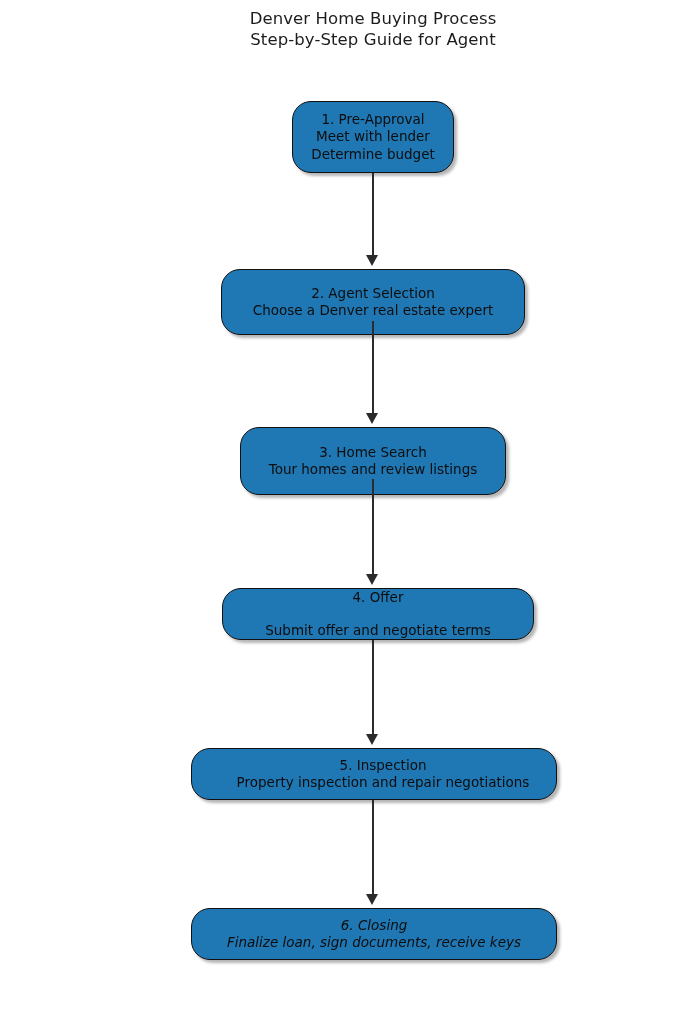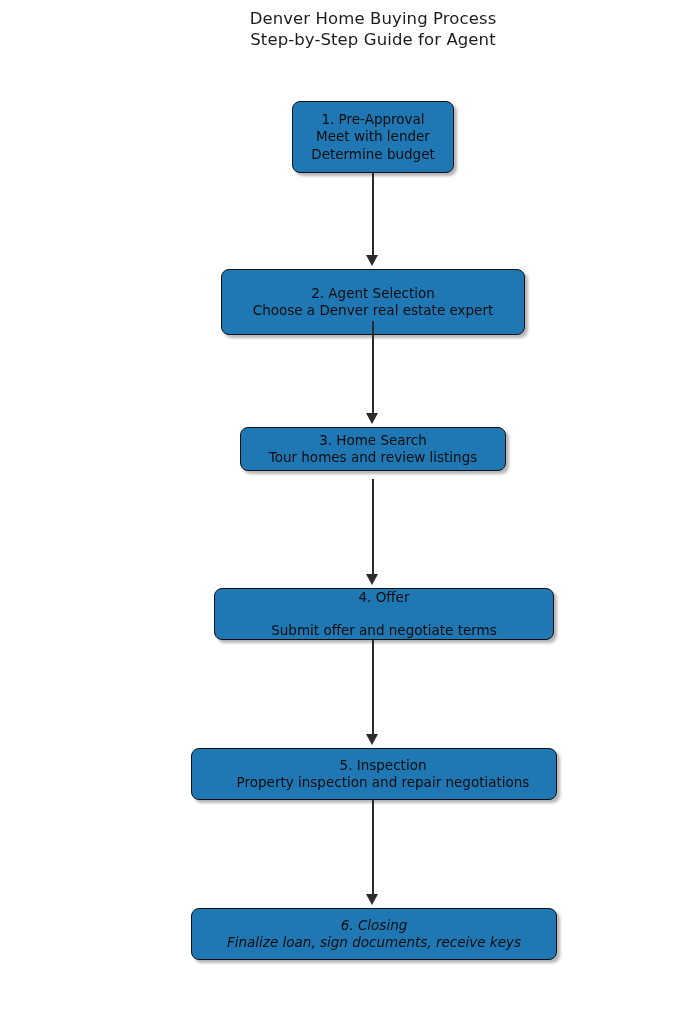--- a/index.html
+++ b/index.html
@@ -37,21 +37,21 @@
   #chart-title .title-line {
     display: block;
     white-space: nowrap;
   }
   
   .node {
     position: absolute;
     box-sizing: border-box;
     background: #1f77b4;
     border: 1.6px solid #111111;
-    border-radius: 8px;
+    border-radius: 19px;
     box-shadow: 3px 3px 3px rgba(60,60,60,0.38);
     display: flex;
     flex-direction: column;
     align-items: center;
     justify-content: center;
     text-align: center;
     color: #0d0d0d;
     font-size: 13.5px;
     line-height: 17.5px;
     padding: 0 8px;
@@ -107,31 +107,31 @@
   <div class="node" style="left:189px; top:269px; width:304px; height:66px;">
     <span class="node-line">2. Agent Selection</span>
     <span class="node-line">Choose a Denver real estate expert</span>
   </div>
 
   <div class="arrow" style="left:330px; top:321px; height:103px;">
     <div class="shaft" style="height:92px;"></div>
     <div class="head"></div>
   </div>
 
-  <div class="node" style="left:208px; top:427px; width:266px; height:44px;">
+  <div class="node" style="left:208px; top:427px; width:266px; height:68px;">
     <span class="node-line">3. Home Search</span>
     <span class="node-line">Tour homes and review listings</span>
   </div>
 
   <div class="arrow" style="left:330px; top:479px; height:106px;">
     <div class="shaft" style="height:95px;"></div>
     <div class="head"></div>
   </div>
 
-  <div class="node" style="left:182px; top:588px; width:340px; height:52px;gap:16px;">
+  <div class="node" style="left:190px; top:588px; width:312px; height:52px;gap:16px;">
     <span class="node-line">4. Offer</span>
     <span class="node-line">Submit offer and negotiate terms</span>
   </div>
 
   <div class="arrow" style="left:330px; top:640px; height:105px;">
     <div class="shaft" style="height:94px;"></div>
     <div class="head"></div>
   </div>
 
   <div class="node" style="left:159px; top:748px; width:366px; height:52px;padding-left:26px;">

